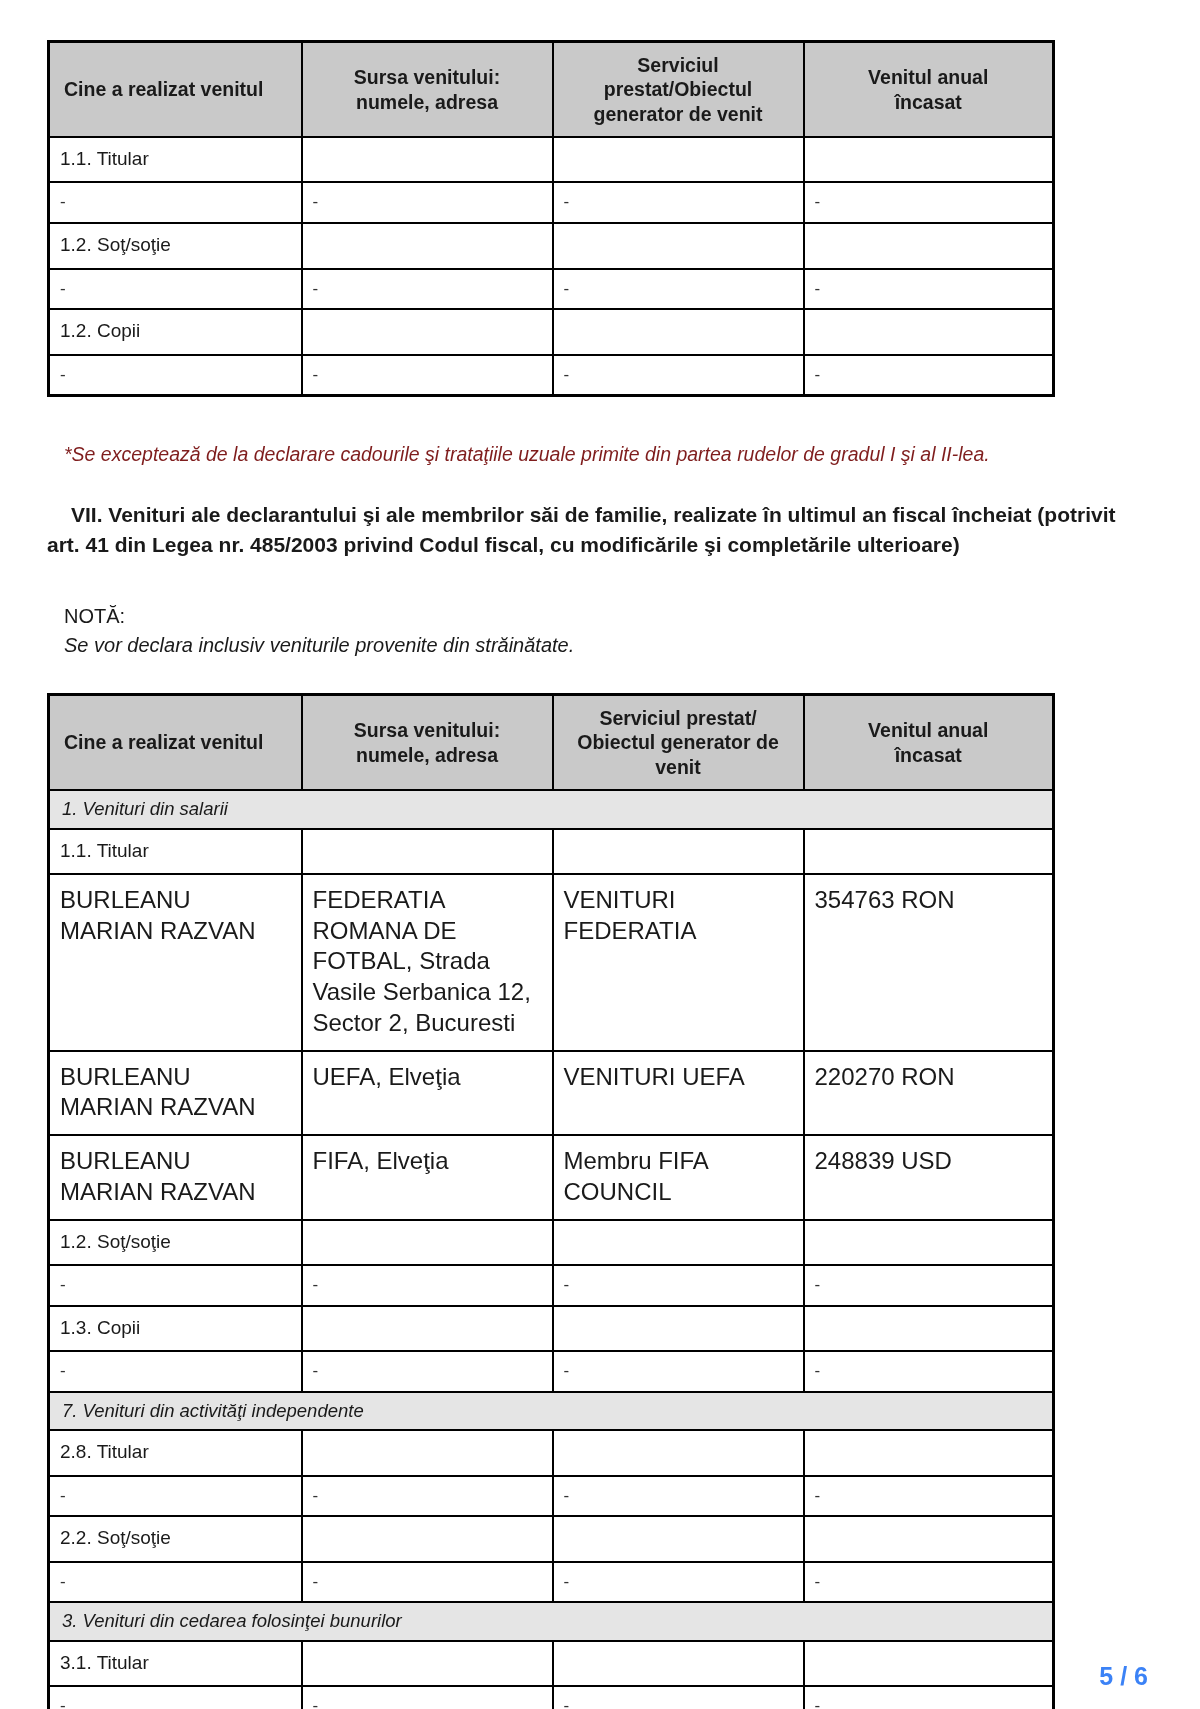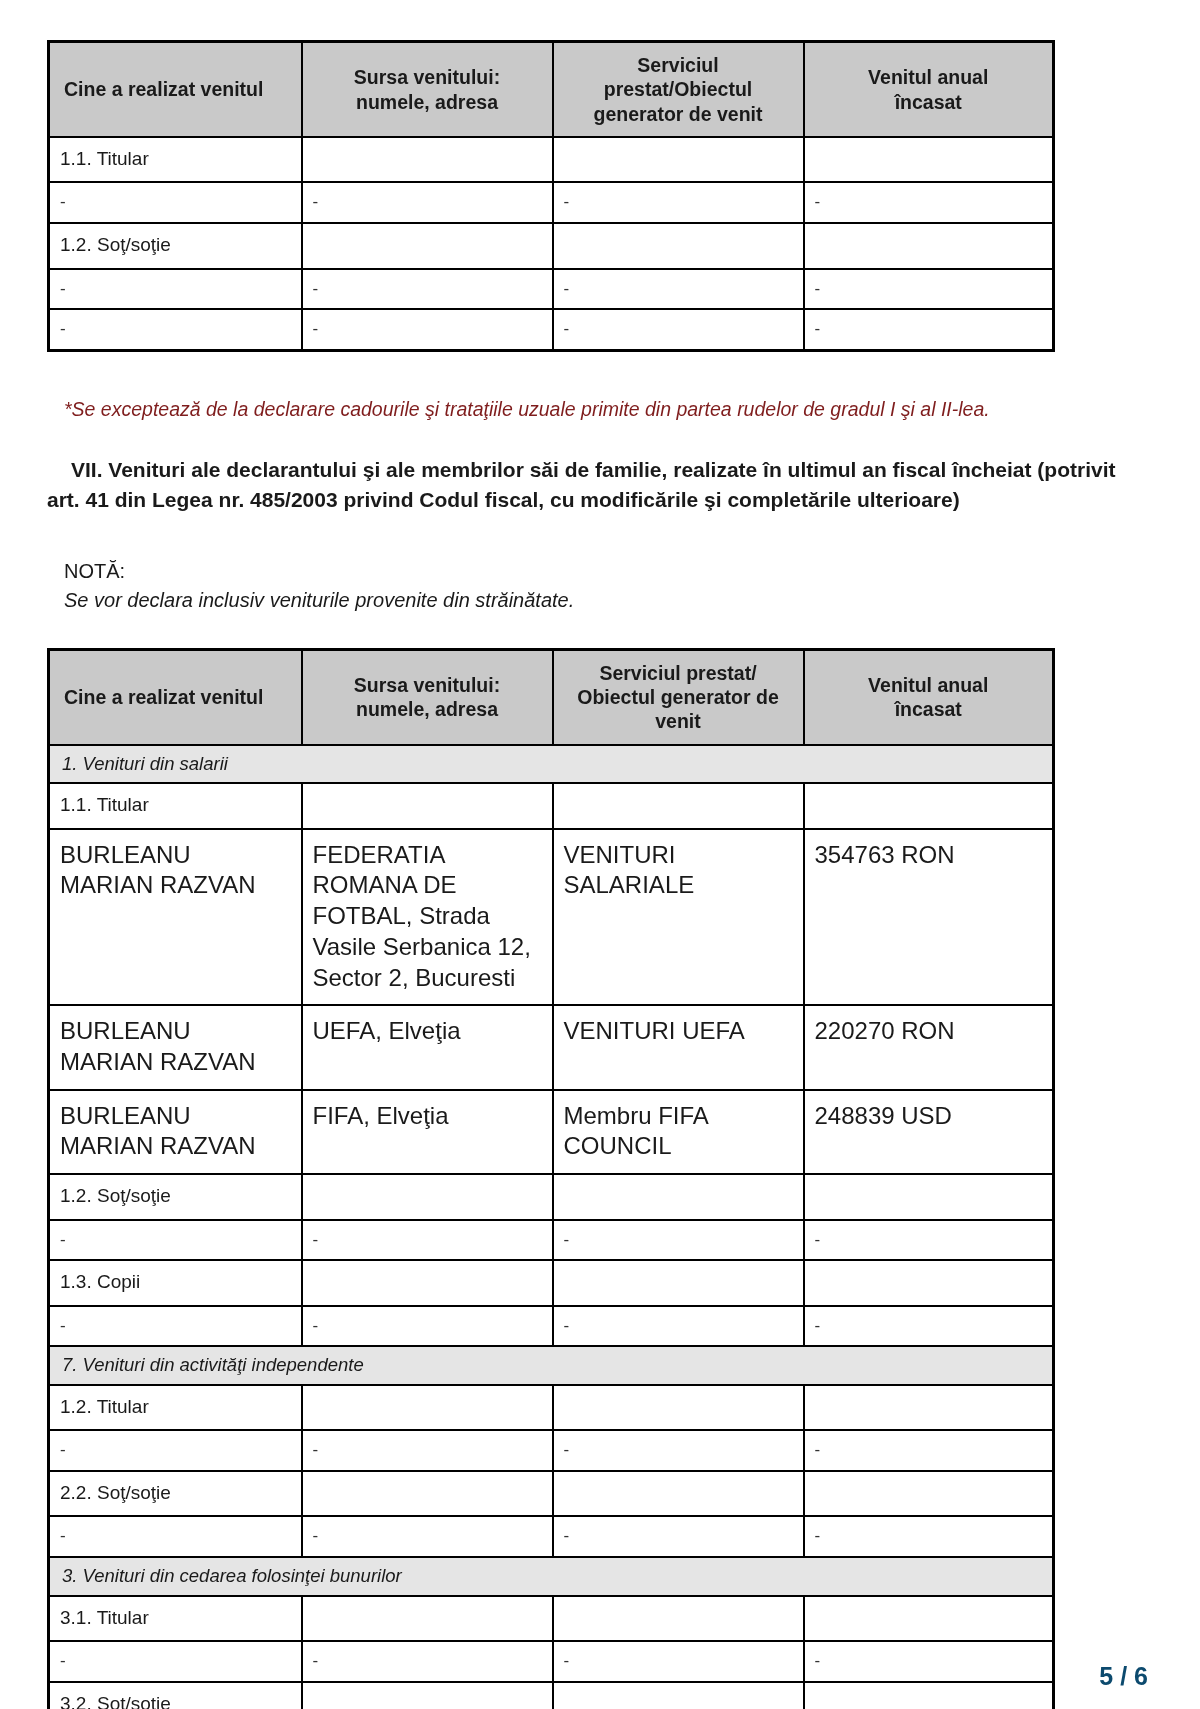--- a/index.html
+++ b/index.html
@@ -109,21 +109,21 @@
 
   .table-gap { height: 40px; }
   .table-gap-2 { height: 33px; }
 
   .page-number {
     position: absolute;
     right: 52px;
     bottom: 18px;
     font-size: 25px;
     font-weight: bold;
-    color: #0c4a6e;
+    color: #3b82f6;
   }
 </style>
 </head>
 <body>
 
 <div class="page">
 
   <div class="table-gap"></div>
 
   <table class="decl-table">
@@ -171,20 +171,26 @@
         <td></td>
         <td></td>
         <td></td>
       </tr>
       <tr class="dash-row">
         <td>-</td>
         <td>-</td>
         <td>-</td>
         <td>-</td>
       </tr>
+      <tr class="label-row">
+        <td>1.2. Copii</td>
+        <td></td>
+        <td></td>
+        <td></td>
+      </tr>
       <tr class="dash-row">
         <td>-</td>
         <td>-</td>
         <td>-</td>
         <td>-</td>
       </tr>
     </tbody>
   </table>
 
   <p class="note-italic">*Se exceptează de la declarare cadourile şi trataţiile uzuale primite din partea rudelor de gradul I şi al II-lea.</p>
@@ -234,21 +240,21 @@
       <tr class="label-row">
         <td>1.1. Titular</td>
         <td></td>
         <td></td>
         <td></td>
       </tr>
 
       <tr class="data-row">
         <td>BURLEANU MARIAN RAZVAN</td>
         <td>FEDERATIA ROMANA DE FOTBAL, Strada Vasile Serbanica 12, Sector 2, Bucuresti</td>
-        <td>VENITURI SALARIALE</td>
+        <td>VENITURI FEDERATIA</td>
         <td>354763 RON</td>
       </tr>
 
       <tr class="data-row">
         <td>BURLEANU MARIAN RAZVAN</td>
         <td>UEFA, Elveţia</td>
         <td>VENITURI UEFA</td>
         <td>220270 RON</td>
       </tr>
 
@@ -285,21 +291,21 @@
         <td>-</td>
         <td>-</td>
         <td>-</td>
       </tr>
 
       <tr class="section-row">
         <td colspan="4">7. Venituri din activităţi independente</td>
       </tr>
 
       <tr class="label-row">
-        <td>1.2. Titular</td>
+        <td>2.8. Titular</td>
         <td></td>
         <td></td>
         <td></td>
       </tr>
 
       <tr class="dash-row">
         <td>-</td>
         <td>-</td>
         <td>-</td>
         <td>-</td>

